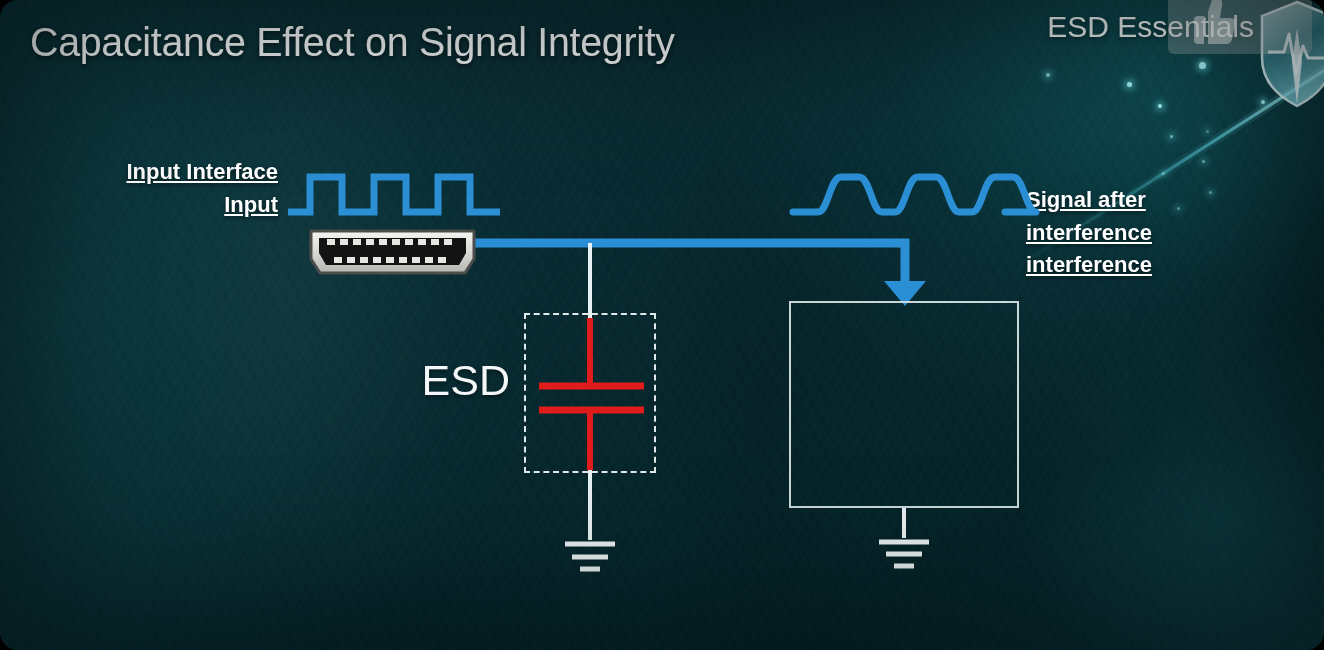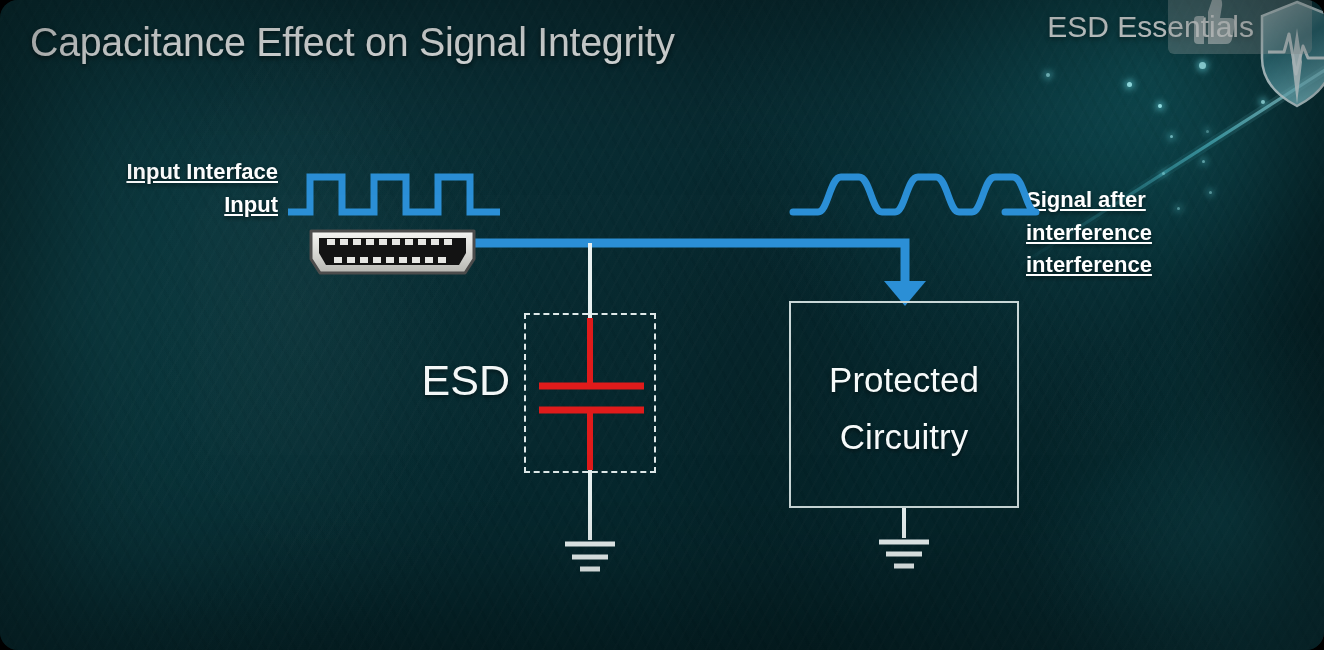--- a/index.html
+++ b/index.html
@@ -335,19 +335,15 @@
       <rect x="133" y="29" width="8" height="6"></rect>
     </g>
   </svg>
 
   <div class="dashed-box"></div>
   <div class="solid-box"></div>
 
   <div class="esd-label">
     <div>ESD</div>
   </div>
-  <div class="pc-label">
-    <div>Protected</div>
-    <div>Circuitry</div>
-  </div>
 
   <div class="vignette"></div>
 </div>
 
 </body></html>

